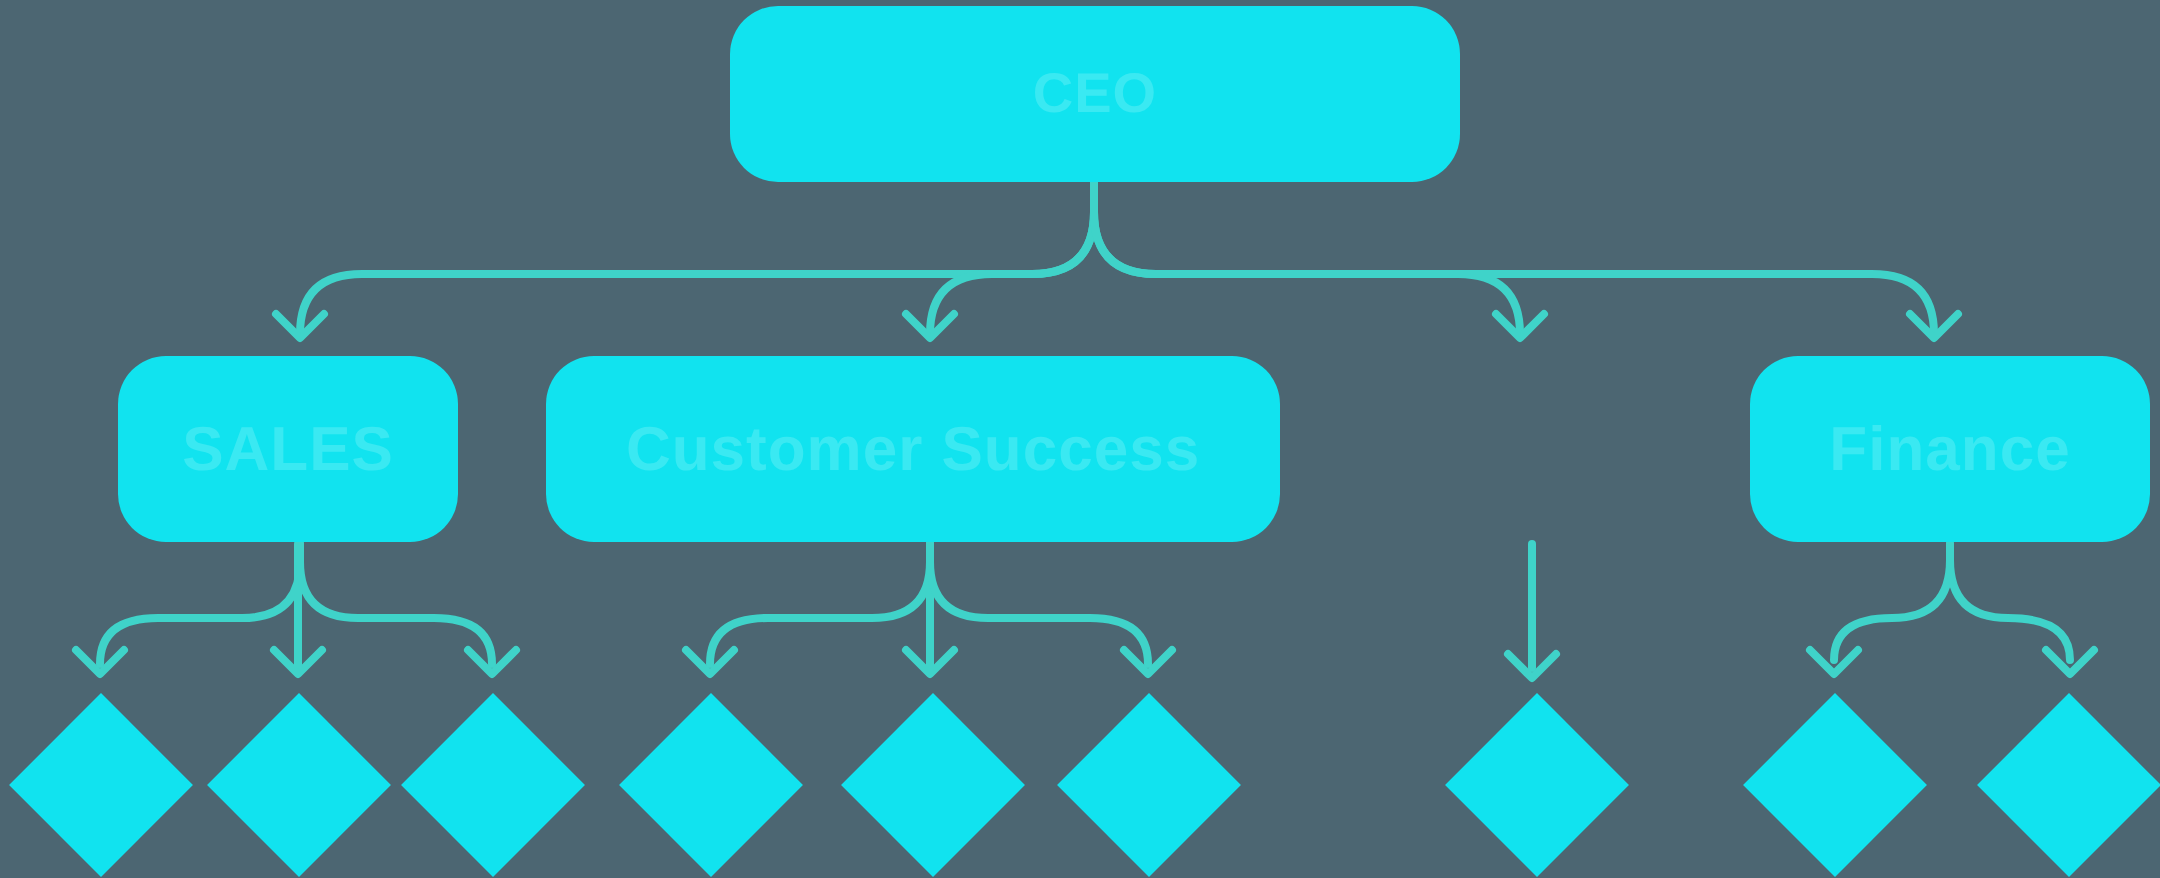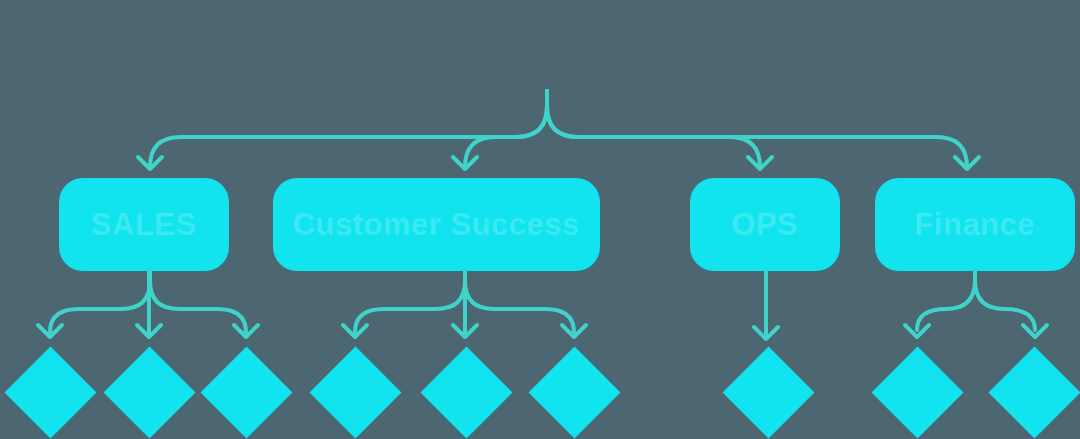--- a/index.html
+++ b/index.html
@@ -41,21 +41,21 @@
     color: var(--label);
     font-weight: 600;
     letter-spacing: 0.5px;
     user-select: none;
   }
   .node.root { left: 365px; top: 3px;   width: 365px; height: 88px; }
   .node.root .lbl { font-size: 28px; }
   .node.dept { top: 178px; height: 93px; }
   .node.dept .lbl { font-size: 31px; }
   .node.sales   { left: 59px;  width: 170px; }
-  .node.cs      { left: 273px; width: 327px; }
+  .node.cs      { left: 273px; width: 367px; }
   .node.ops     { left: 690px; width: 150px; }
   .node.finance { left: 875px; width: 200px; }
   .diamond {
     position: absolute;
     width: 65px; height: 65px;
     top: 359.5px;
     background: var(--node);
     transform: rotate(45deg);
   }
 </style>
@@ -117,29 +117,29 @@
     <g>
       <path d="M975,272 L975,280 Q975,309 946,309 Q917,309 917,330"></path>
       <path d="M905,325 L917,337 L929,325"></path>
     </g>
     <g>
       <path d="M975,272 L975,280 Q975,309 1004,309 Q1035,309 1035,330"></path>
       <path d="M1023,325 L1035,337 L1047,325"></path>
     </g>
   </svg>
 
+  <div class="node root">
+    <span class="lbl">CEO</span>
+  </div>
 
   <div class="node dept sales">
     <span class="lbl">SALES</span>
   </div>
   <div class="node dept cs">
     <span class="lbl">Customer Success</span>
-  </div>
-  <div class="node dept ops">
-    <span class="lbl">OPS</span>
   </div>
   <div class="node dept finance">
     <span class="lbl">Finance</span>
   </div>
 
   <div class="diamond" style="left:17.5px"></div>
   <div class="diamond" style="left:116.5px"></div>
   <div class="diamond" style="left:213.5px"></div>
   <div class="diamond" style="left:322.5px"></div>
   <div class="diamond" style="left:433.5px"></div>

